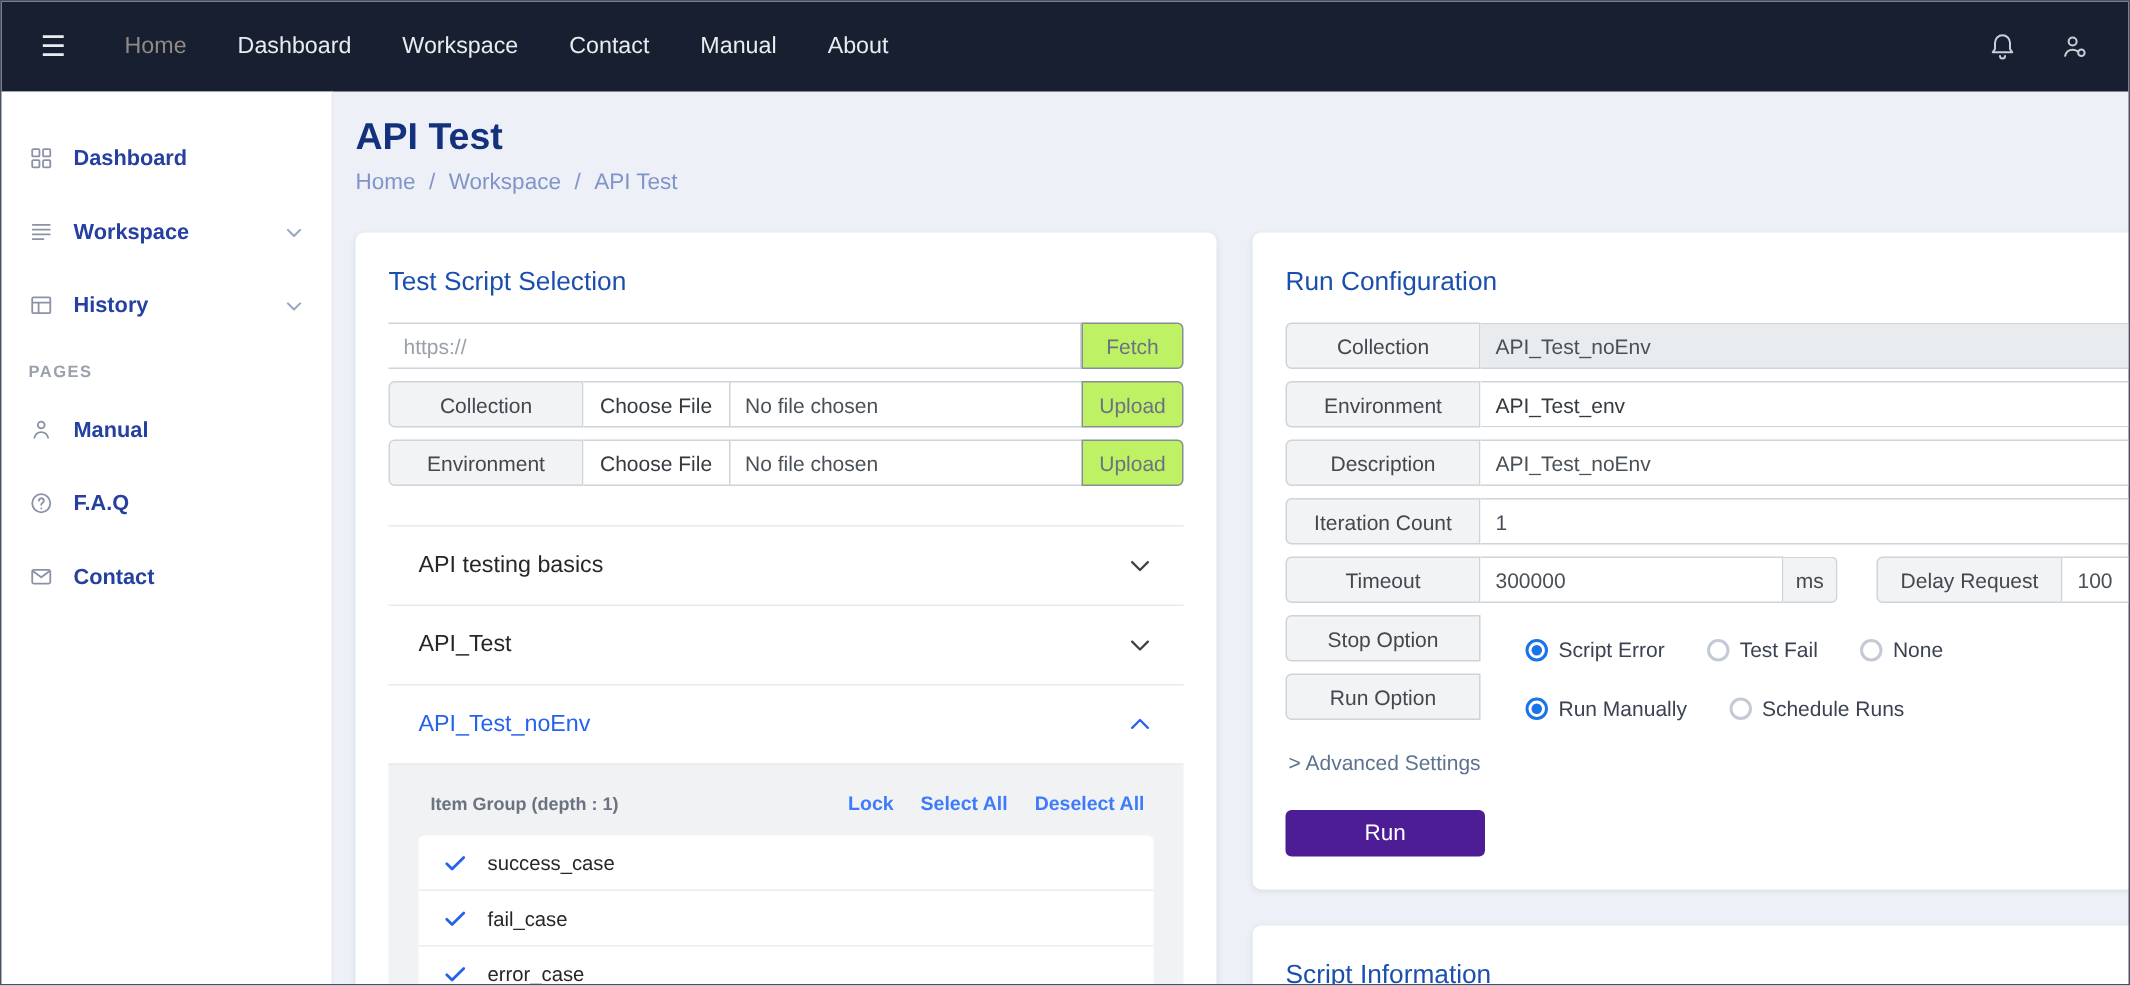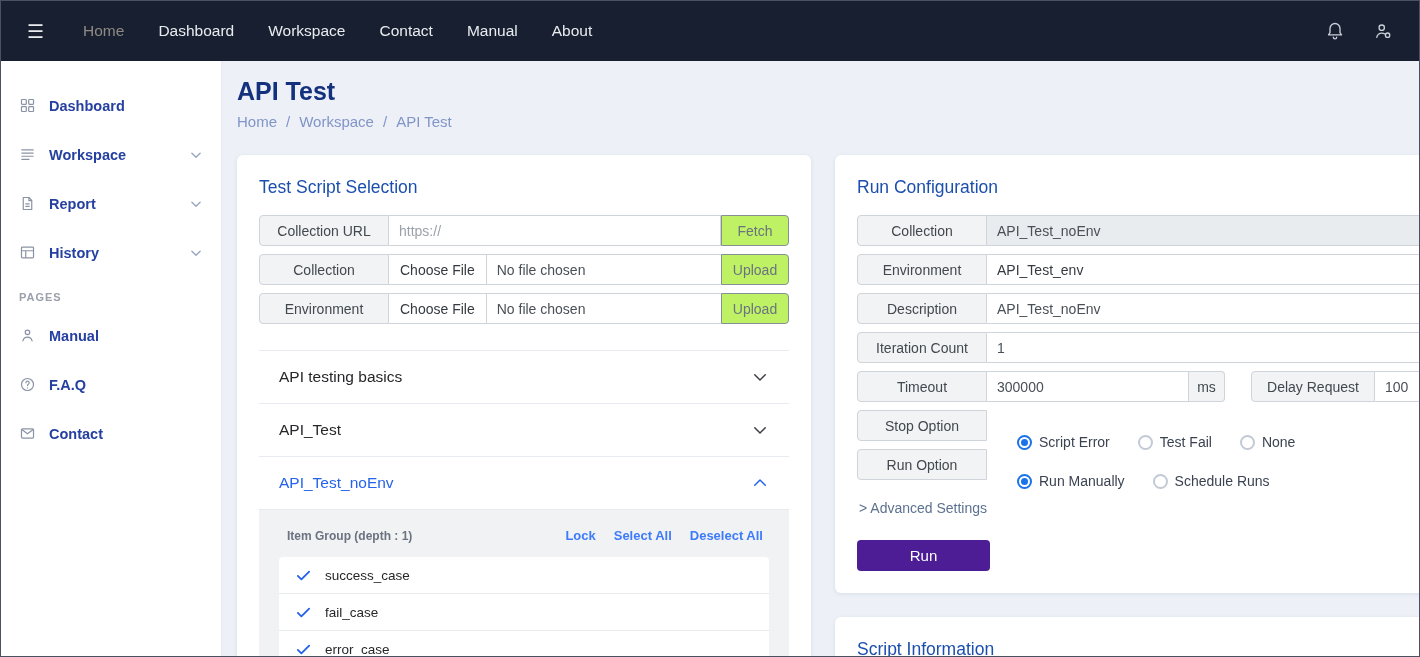--- a/index.html
+++ b/index.html
@@ -53,21 +53,21 @@
   .file-btn { padding:0 11px; background:#fff; border:1px solid #ced4da; border-left:0; display:flex; align-items:center; font-size:14px; color:#343a40; cursor:pointer; }
   .file-status { flex:1; border-top:1px solid #ced4da; border-bottom:1px solid #ced4da; display:flex; align-items:center; padding:0 10px; font-size:14px; color:#495057; }
   .ig-value { flex:1; background:#e9ecef; border:1px solid #ced4da; border-left:0; border-radius:0 4px 4px 0; display:flex; align-items:center; padding:0 10px; font-size:14px; color:#495057; }
   .ig-select { flex:1; position:relative; background:#fff; border:1px solid #ced4da; border-left:0; border-radius:0 4px 4px 0; display:flex; align-items:center; padding:0 30px 0 10px; font-size:14px; color:#343a40; cursor:pointer; }
   .ig-suffix { width:36px; flex:0 0 36px; background:#f1f3f5; border:1px solid #ced4da; border-left:0; border-radius:0 4px 4px 0; display:flex; align-items:center; justify-content:center; font-size:14px; color:#43484e; }
   .ig-duo { display:flex; gap:26px; margin-bottom:8px; }
   .ig-duo .ig { flex:1; margin-bottom:0; }
   .ig-duo .ig-label.delay { width:124px; flex:0 0 124px; }
 
   
-  .ig-radios { border:none; background:none; padding-left:30px; display:flex; align-items:flex-start; gap:28px;margin-top:24px; }
+  .ig-radios { border:none; background:none; padding-left:30px; display:flex; align-items:flex-end; gap:28px;margin-top:24px; }
   .radio-opt { display:flex; align-items:center; gap:7px; cursor:pointer; }
   .radio { width:15px; height:15px; border-radius:50%; position:relative; flex:0 0 15px; }
   .radio.checked { border:2px solid #1a73e8; }
   .radio.checked::after { content:""; position:absolute; inset:2px; border-radius:50%; background:#1a73e8; }
   .radio.unchecked { border:2px solid #c3cad5; }
   .radio-label { font-size:14px; color:#3b4352; }
 
   .adv-link { color:#5d7290; font-size:14px; margin:20px 0 24px 2px; cursor:pointer; }
   .run-btn { width:133px; height:31px; background:#4c1d95; border:none; border-radius:4px; color:#fff; font-size:15px; cursor:pointer; font-family:"Liberation Sans",sans-serif; }
 
@@ -146,35 +146,20 @@
         <span class="side-label">Workspace</span>
         <span class="side-chevron">
           <svg viewBox="0 0 24 24" fill="none" stroke="currentColor" stroke-width="2.4" stroke-linecap="round" stroke-linejoin="round">
               <path d="M5 9l7 7 7-7"></path>
             </svg>
         </span>
       </div>
       <div class="side-item">
         <span class="side-icon">
           <svg viewBox="0 0 24 24" fill="none" stroke="currentColor" stroke-width="1.7" stroke-linejoin="round">
-              <path d="M6 3.5h8l4 4v13H6z"></path>
-              <path d="M14 3.5V8h4"></path>
-              <path d="M9 12.5h6M9 16h6"></path>
-            </svg>
-        </span>
-        <span class="side-label">Report</span>
-        <span class="side-chevron">
-          <svg viewBox="0 0 24 24" fill="none" stroke="currentColor" stroke-width="2.4" stroke-linecap="round" stroke-linejoin="round">
-              <path d="M5 9l7 7 7-7"></path>
-            </svg>
-        </span>
-      </div>
-      <div class="side-item">
-        <span class="side-icon">
-          <svg viewBox="0 0 24 24" fill="none" stroke="currentColor" stroke-width="1.7" stroke-linejoin="round">
               <rect x="3.5" y="4.5" width="17" height="15" rx="1.2"></rect>
               <path d="M3.5 9.5h17M9.5 9.5v10"></path>
             </svg>
         </span>
         <span class="side-label">History</span>
         <span class="side-chevron">
           <svg viewBox="0 0 24 24" fill="none" stroke="currentColor" stroke-width="2.4" stroke-linecap="round" stroke-linejoin="round">
               <path d="M5 9l7 7 7-7"></path>
             </svg>
         </span>
@@ -221,21 +206,20 @@
         <span class="sep">/</span>
         <span class="crumb current">API Test</span>
       </div>
 
       <div class="cards">
 
         <section class="card left-card">
           <h2 class="card-title">Test Script Selection</h2>
 
           <div class="ig">
-            <span class="ig-label">Collection URL</span>
             <input class="ig-input" type="text" placeholder="https://" style="">
             <button class="ig-btn">Fetch</button>
           </div>
 
           <div class="ig">
             <span class="ig-label">Collection</span>
             <span class="file-btn">Choose File</span>
             <span class="file-status">No file chosen</span>
             <button class="ig-btn">Upload</button>
           </div>

